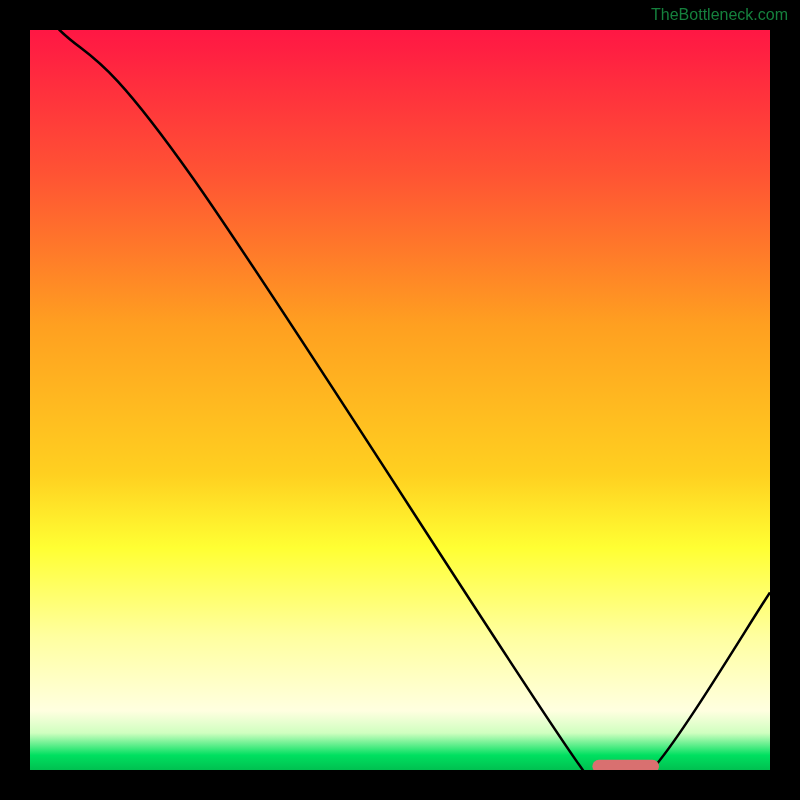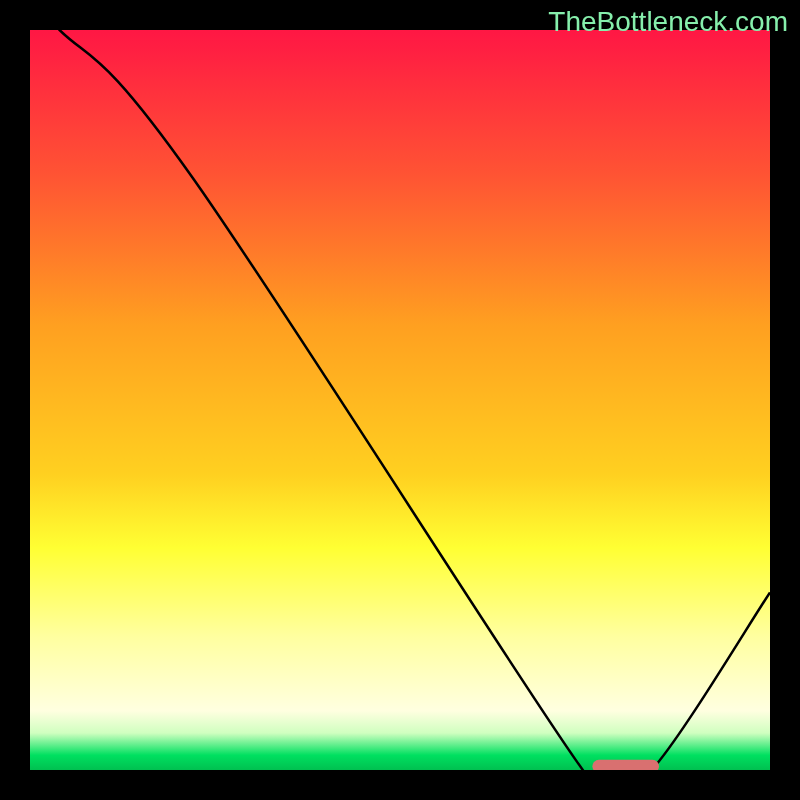--- a/index.html
+++ b/index.html
@@ -13,22 +13,22 @@
   .chart-container {
     position: relative;
     width: 800px;
     height: 800px;
     background: #000;
   }
   .watermark {
     position: absolute;
     top: 6px;
     right: 12px;
-    color: #86efac;
-    font-size: 28px;
+    color: #15803d;
+    font-size: 16px;
     font-weight: normal;
     z-index: 10;
     text-align: right;
   }
   .plot-area {
     position: absolute;
     left: 30px;
     top: 30px;
     width: 740px;
     height: 740px;

